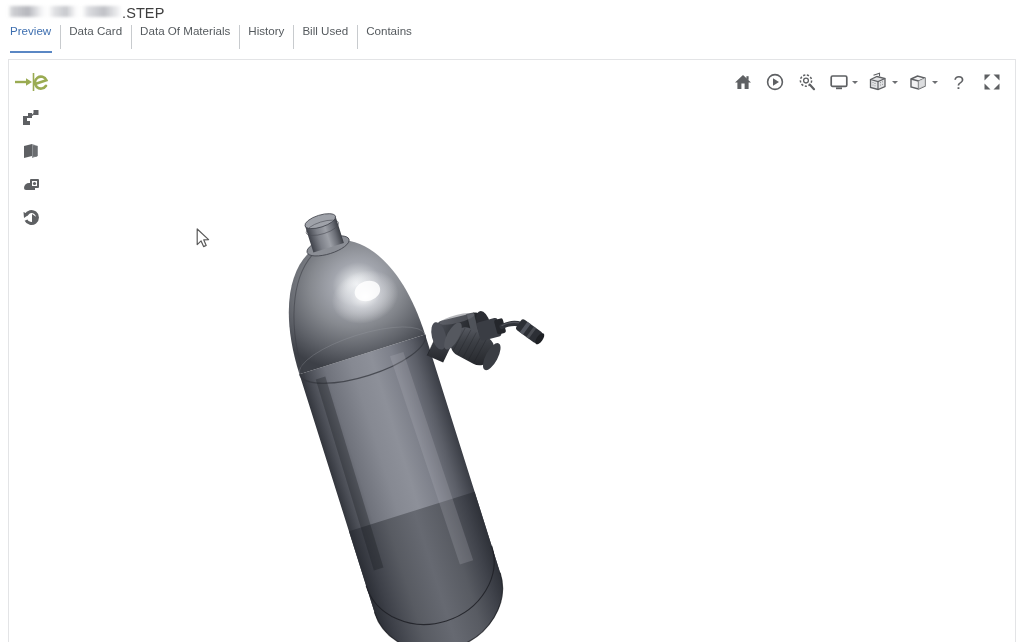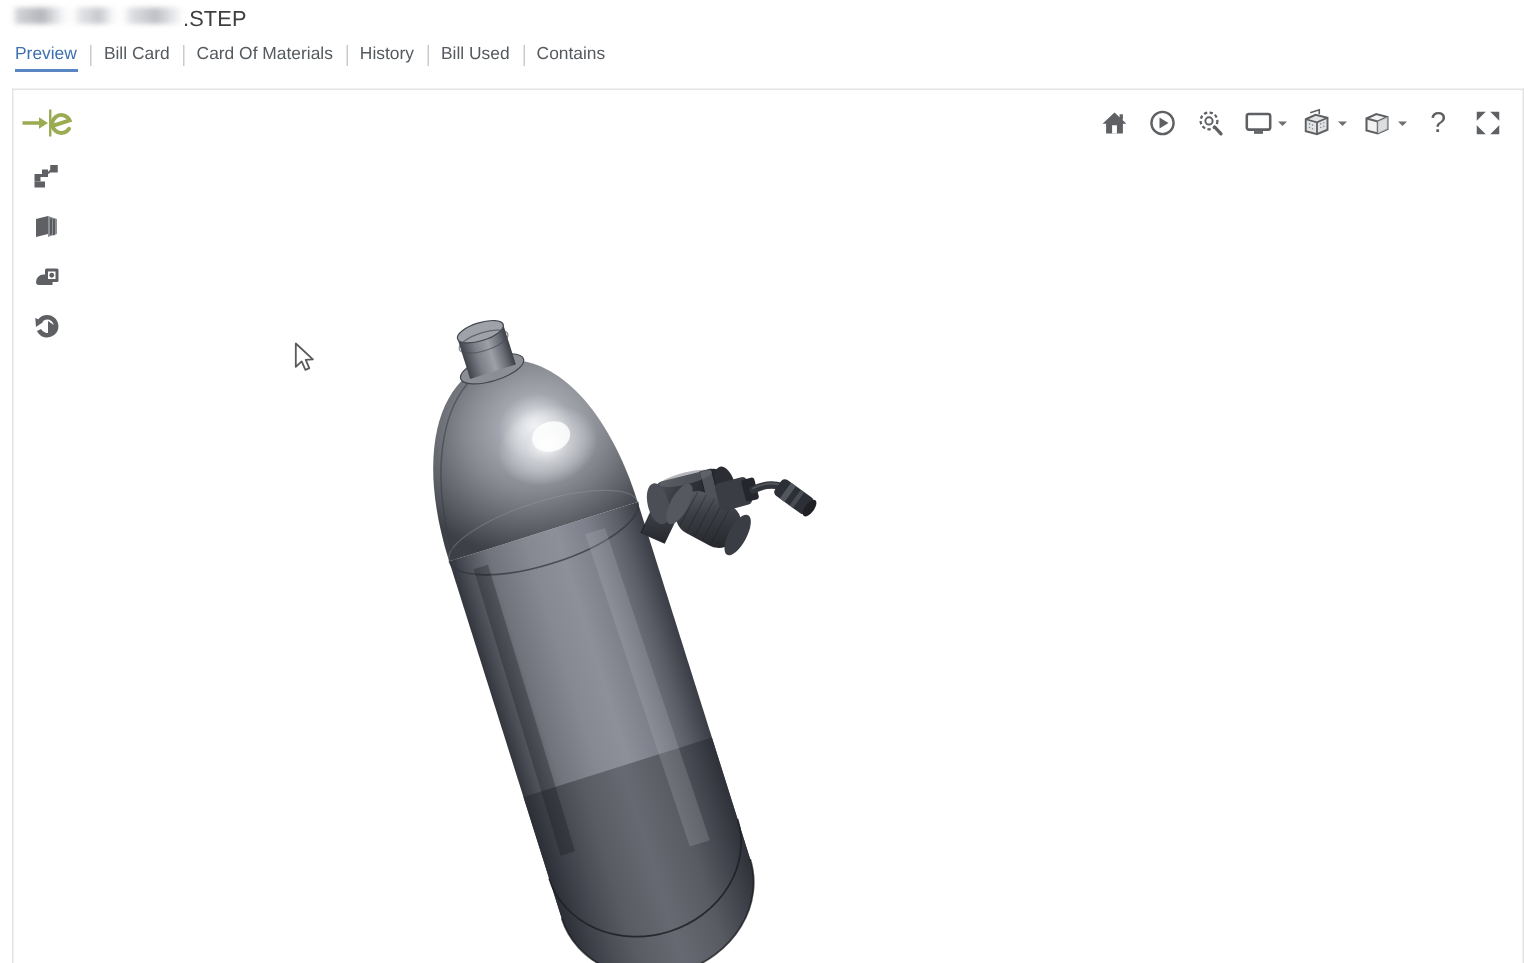--- a/index.html
+++ b/index.html
@@ -66,21 +66,21 @@
     height: 26px;
     padding-left: 8px;
     display: flex;
     align-items: center;
     background: #ffffff;
     position: relative;
   }
   .tab {
     font-size: 11.6px;
     color: #555a5e;
-    padding: 2px 9px 6px 9px;
+    padding: 2px 9px 16px 9px;
     position: relative;
     cursor: default;
     white-space: nowrap;
   }
   .tab:first-child { padding-left: 2px; }
   .tab + .tab::before {
     content: "";
     position: absolute;
     left: 0;
     top: 3px;
@@ -202,22 +202,22 @@
 <body>
 
 <div class="titlebar">
   <div class="doc-title">
     <span class="doc-title-redacted"></span><span class="doc-title-ext">.STEP</span>
   </div>
 </div>
 
 <div class="tabbar">
   <div class="tab active">Preview</div>
-  <div class="tab">Bill Card</div>
-  <div class="tab">Card Of Materials</div>
+  <div class="tab">Data Card</div>
+  <div class="tab">Data Of Materials</div>
   <div class="tab">History</div>
   <div class="tab">Bill Used</div>
   <div class="tab">Contains</div>
 </div>
 
 <div class="viewer">
 
   <svg class="model" viewBox="0 0 1008 583" preserveAspectRatio="none">
     <defs>
 

